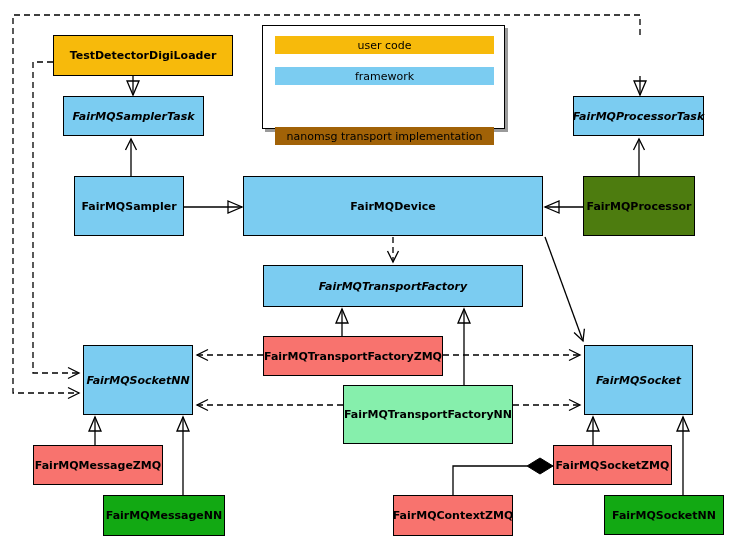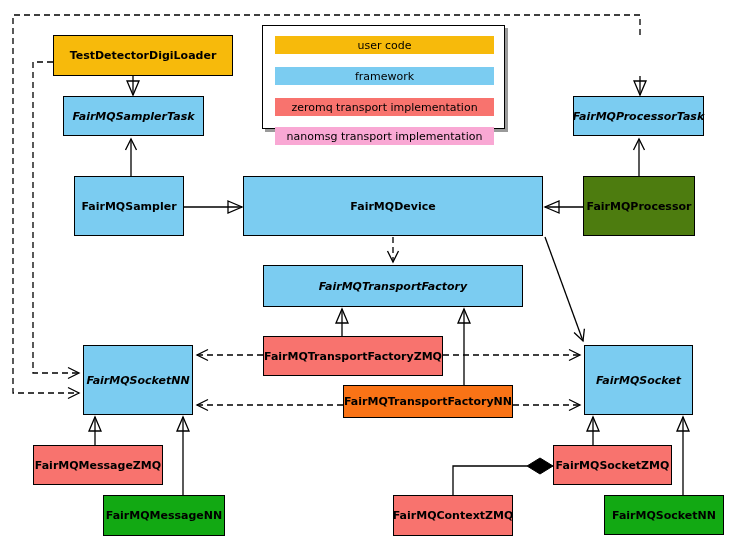--- a/index.html
+++ b/index.html
@@ -42,42 +42,41 @@
   svg.wires .dashed{stroke-dasharray:6,4;}
 </style>
 </head>
 <body>
 
 <div id="canvas">
 
   <div class="legend">
     <div class="legend-bar b0" style="background: rgb(247, 186, 11);">user code</div>
     <div class="legend-bar b1" style="background: rgb(123, 204, 241);">framework</div>
-    <div class="legend-bar b2" style="background: rgb(248, 115, 110);">zeromq transport implementation</div>
-    <div class="legend-bar b3" style="background: #f9a8d4;">nanomsg transport implementation</div>
+    <div class="legend-bar b3" style="background: #a16207;">nanomsg transport implementation</div>
   </div>
 
   <div class="node" style="left: 53px; top: 35px; width: 180px; height: 41px; background: rgb(247, 186, 11);">TestDetectorDigiLoader</div>
 
 
   <div class="node abstract" style="left: 63px; top: 96px; width: 141px; height: 40px; background: rgb(123, 204, 241);">FairMQSamplerTask</div>
 
   <div class="node abstract" style="left: 573px; top: 96px; width: 131px; height: 40px; background: rgb(123, 204, 241);">FairMQProcessorTask</div>
 
   <div class="node" style="left: 74px; top: 176px; width: 110px; height: 60px; background: rgb(123, 204, 241);">FairMQSampler</div>
 
   <div class="node" style="left: 243px; top: 176px; width: 300px; height: 60px; background: rgb(123, 204, 241);">FairMQDevice</div>
 
   <div class="node" style="left: 583px; top: 176px; width: 112px; height: 60px; background: #4d7c0f;">FairMQProcessor</div>
 
   <div class="node abstract" style="left: 263px; top: 265px; width: 260px; height: 42px; background: rgb(123, 204, 241);">FairMQTransportFactory</div>
 
   <div class="node" style="left: 263px; top: 336px; width: 180px; height: 40px; background: rgb(248, 115, 110);">FairMQTransportFactoryZMQ</div>
 
-  <div class="node" style="left: 343px; top: 385px; width: 170px; height: 33px; background: #f97316;">FairMQTransportFactoryNN</div>
+  <div class="node" style="left: 343px; top: 385px; width: 170px; height: 59px; background: #86efac;">FairMQTransportFactoryNN</div>
 
   <div class="node abstract" style="left: 83px; top: 345px; width: 110px; height: 70px; background: rgb(123, 204, 241);">FairMQSocketNN</div>
 
   <div class="node abstract" style="left: 584px; top: 345px; width: 109px; height: 70px; background: rgb(123, 204, 241);">FairMQSocket</div>
 
   <div class="node" style="left: 33px; top: 445px; width: 130px; height: 40px; background: rgb(248, 115, 110);">FairMQMessageZMQ</div>
 
   <div class="node" style="left: 103px; top: 495px; width: 122px; height: 41px; background: rgb(18, 169, 19);">FairMQMessageNN</div>
 
   <div class="node" style="left: 553px; top: 445px; width: 119px; height: 40px; background: rgb(248, 115, 110);">FairMQSocketZMQ</div>

